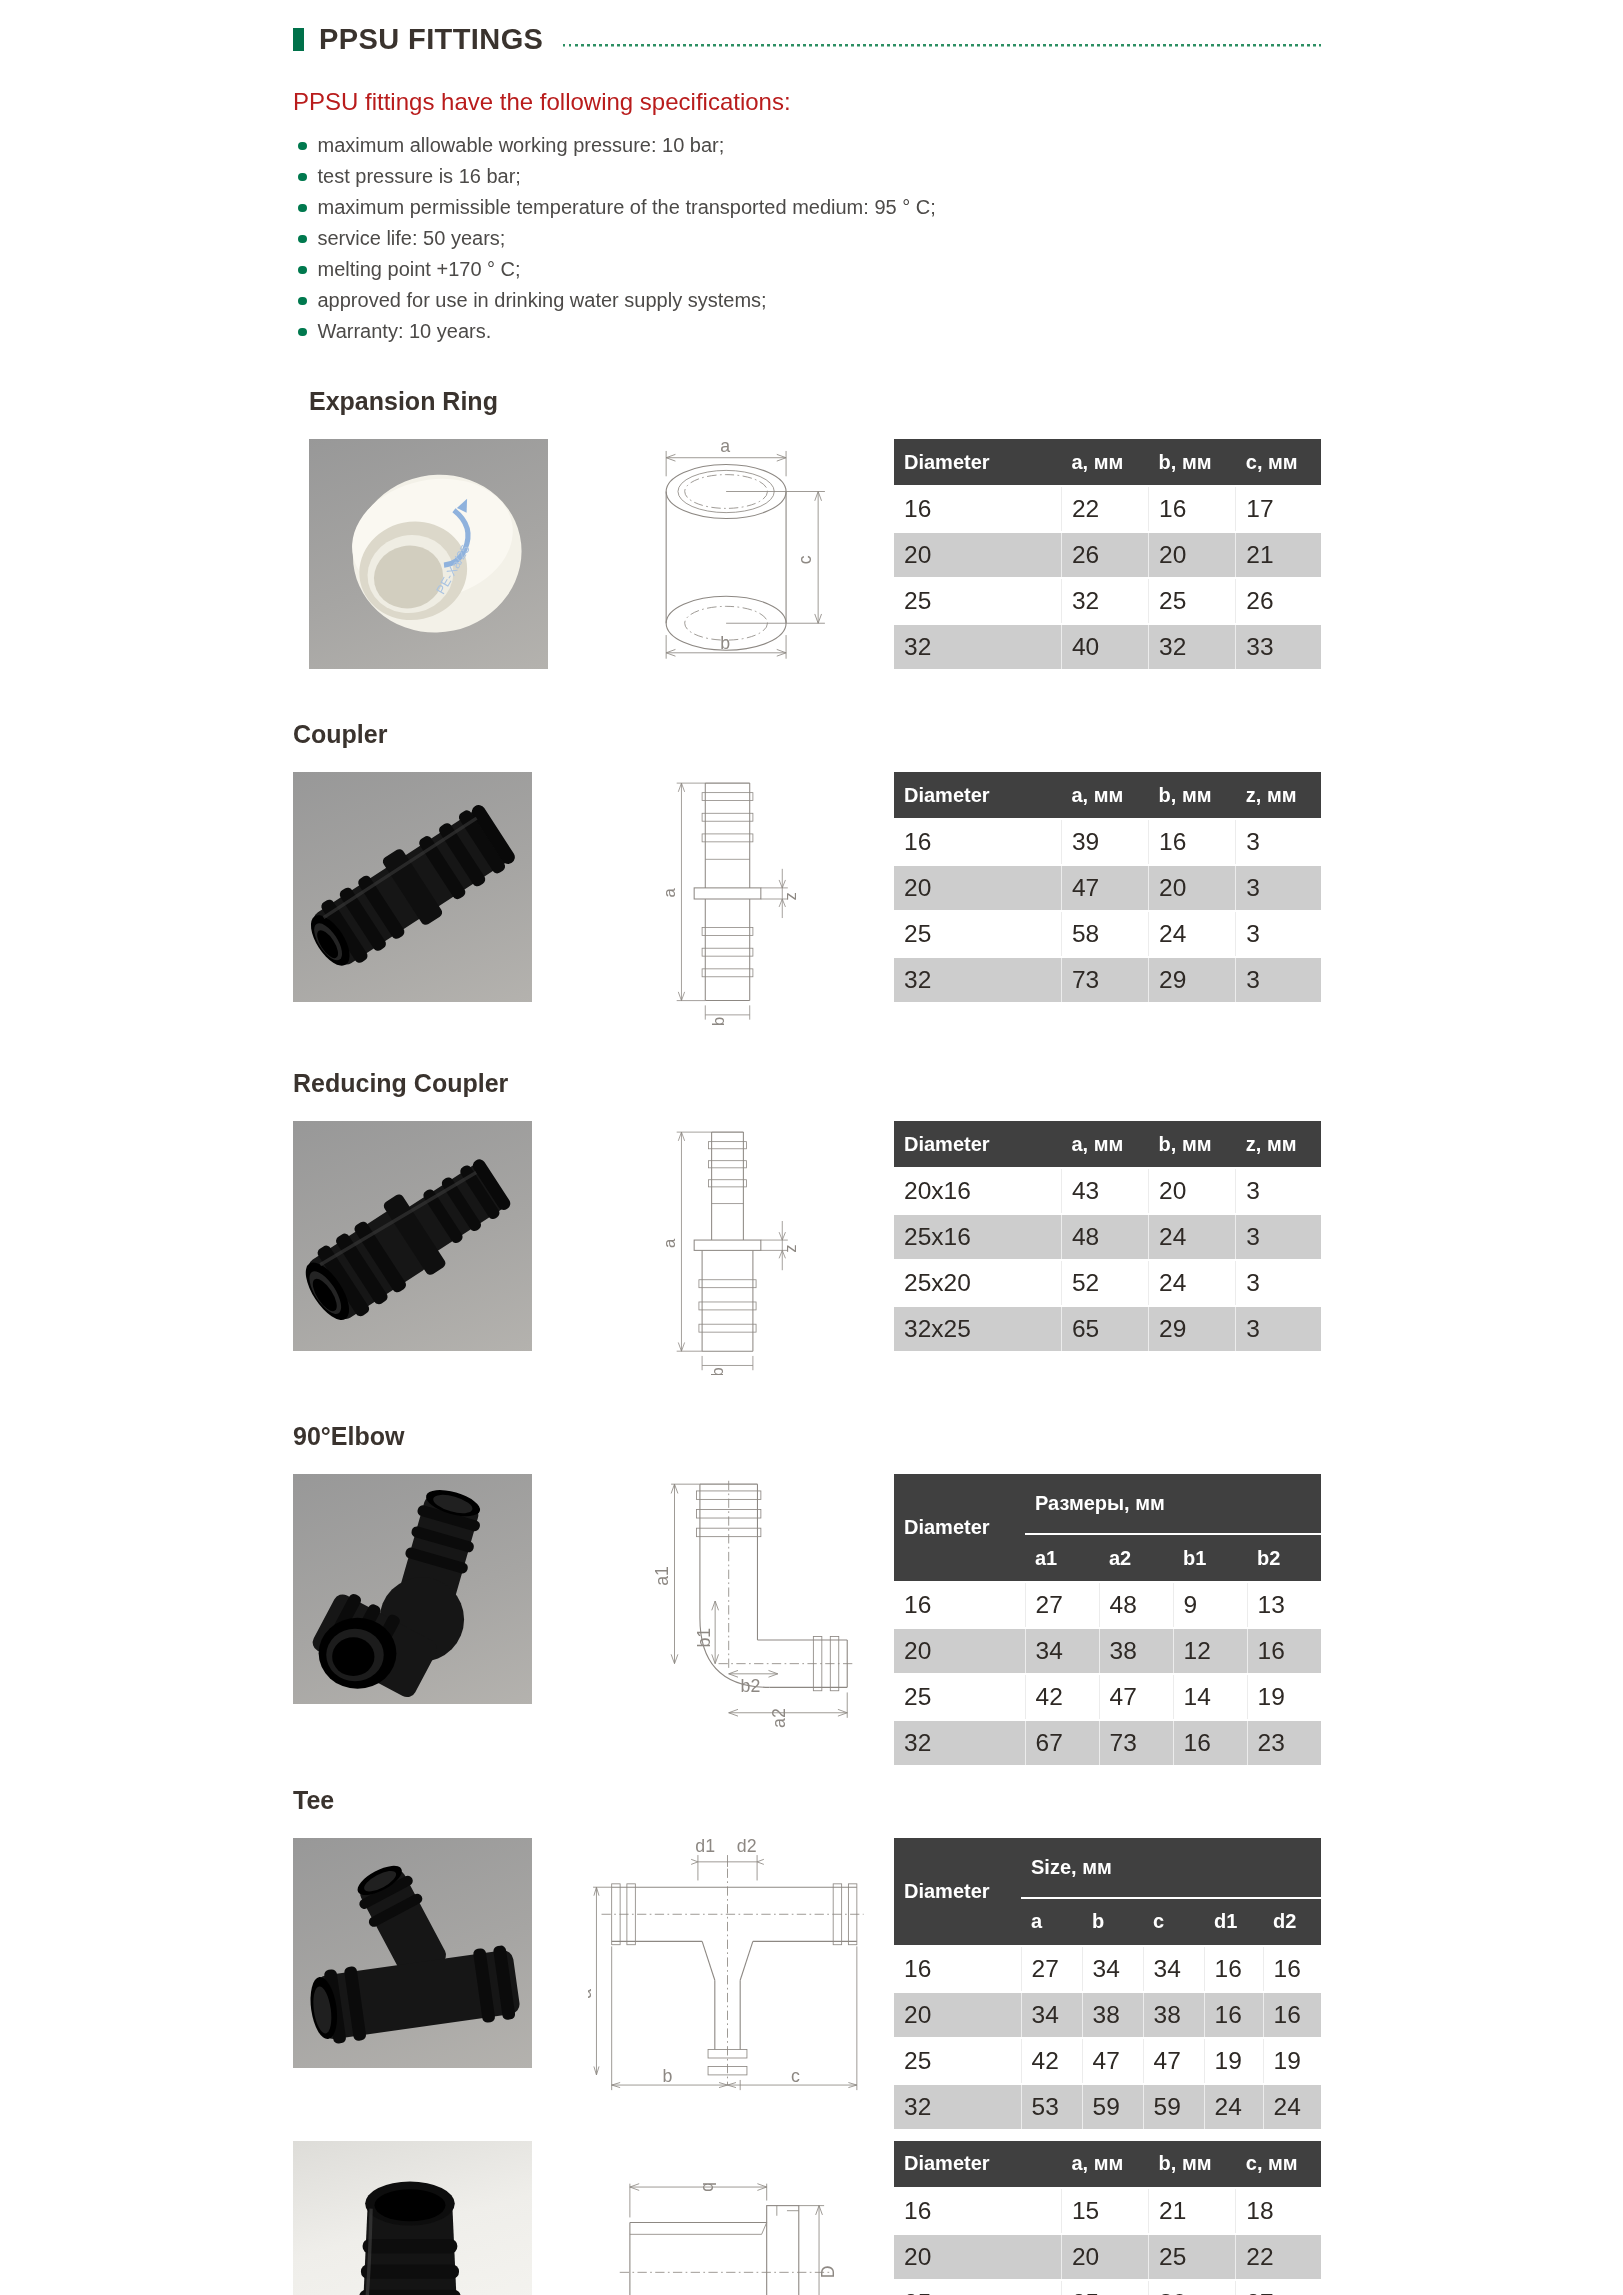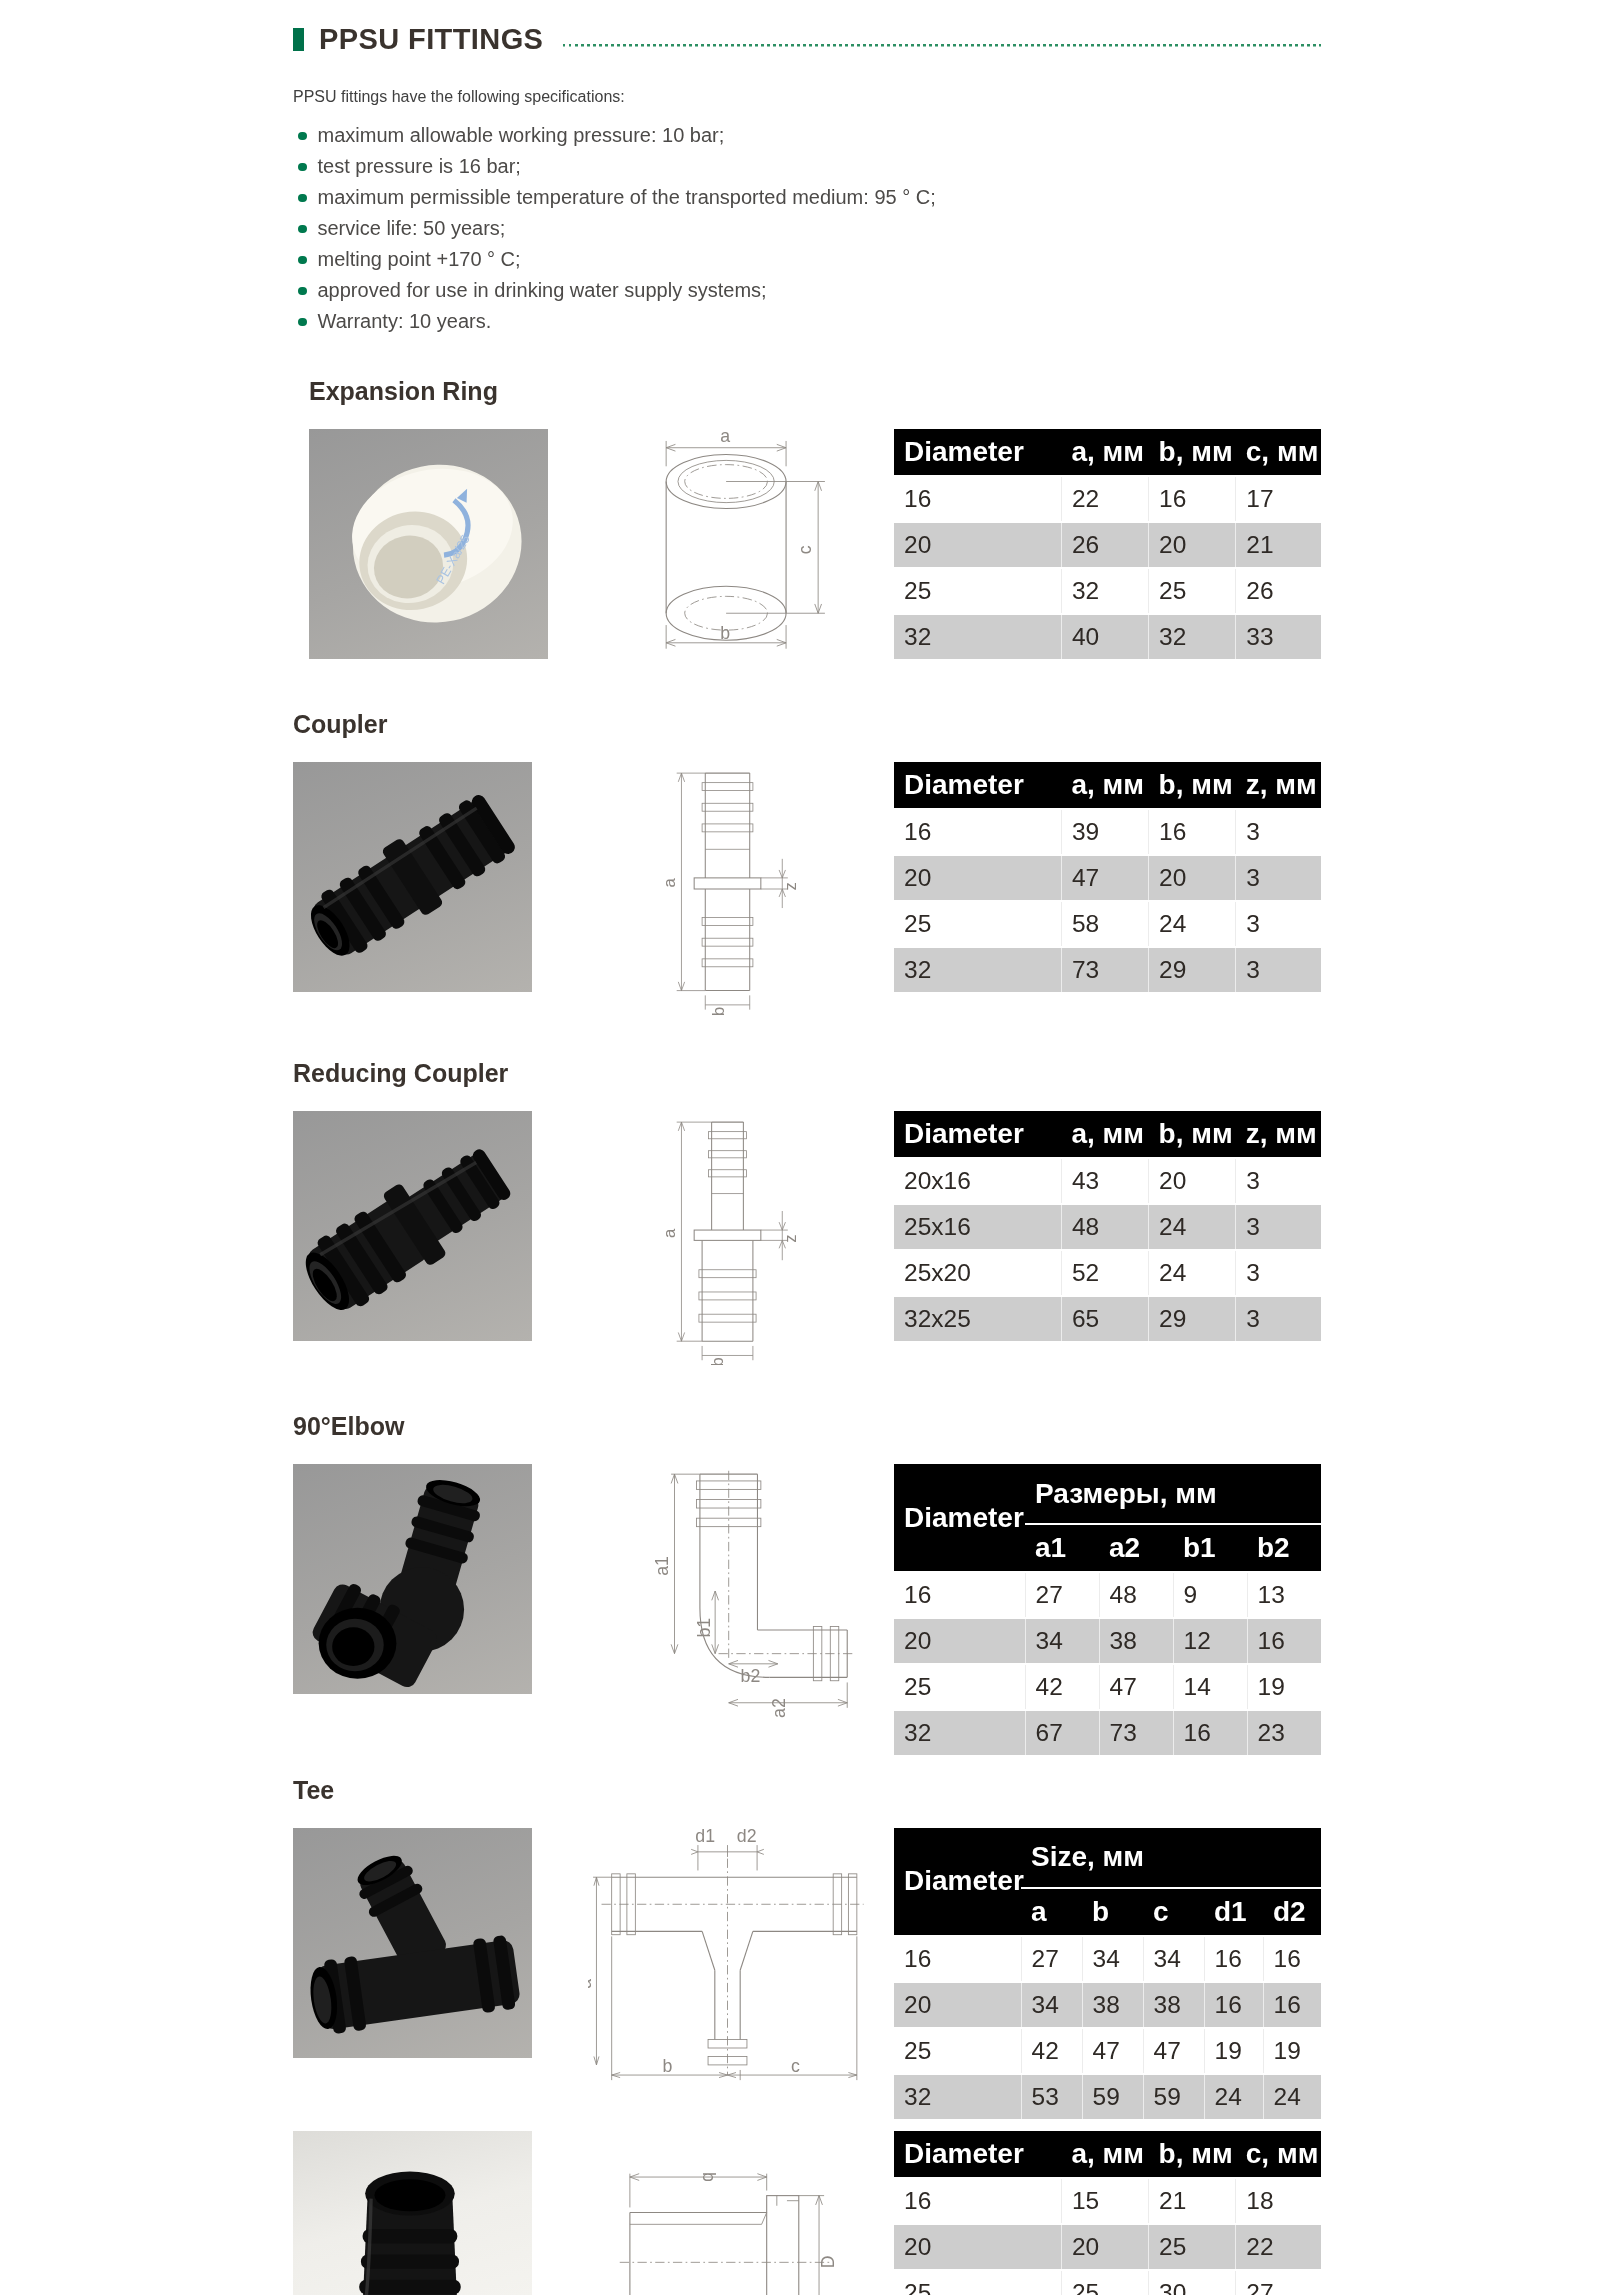--- a/index.html
+++ b/index.html
@@ -15,21 +15,21 @@
   .titlerow { display:flex; align-items:center; height:34px; }
   .accent-bar { width:11px; height:23px; background:#00714a; margin-right:15px; flex:0 0 auto; }
   h1 { font-size:29px; font-weight:bold; color:#3a332e; letter-spacing:0.4px; white-space:nowrap; }
   .dotted-rule {
     flex:1 1 auto; height:3.4px; margin:12px 0 0 20px;
     background-image:repeating-linear-gradient(90deg,#2d8f63 0 2.5px, transparent 2.5px 6px);
     background-size:100% 2.5px; background-repeat:no-repeat; background-position:0 bottom;
   }
 
   
-  .intro { margin-top:32px; font-size:16px; color:#404040; }
+  .intro { margin-top:32px; font-size:24px; color:#b91c1c; }
   ul.specs { list-style:none; margin:14.4px 0 40px 0; }
   ul.specs li { display:flex; align-items:center; height:31px; font-size:20px; color:#4c4a48; }
   .bullet-dot { width:8.5px; height:8.5px; border-radius:50%; background:#00794e; margin:0 11px 0 5px; flex:0 0 auto; }
 
   
   h2 { font-size:25px; font-weight:bold; color:#3a332e; margin:0 0 23px 0; }
   .section.mb1 { margin-bottom:49px;padding-left:16px; }
   .section.mb2 { margin-bottom:43px; }
   .section.mb3 { margin-bottom:47px; }
   .section.mb4 { margin-bottom:18.6px; }
@@ -40,21 +40,21 @@
     width:239px; height:230px; flex:0 0 auto; overflow:hidden;
     background:linear-gradient(160deg,#989898 0%,#a6a5a3 55%,#b4b2ae 100%);
   }
   .photo.light { background:linear-gradient(165deg,#dddcd8 0%,#efeeea 40%,#f7f6f2 100%); }
   .drawing { width:296px; margin-left:47px; flex:0 0 auto; display:flex; justify-content:center; }
   .tablebox { margin-left:auto; width:427px; flex:0 0 auto; }
 
   
   table { border-collapse:collapse; table-layout:fixed; width:427px; }
   th {
-    background:#000000; color:#ffffff; font-weight:bold; font-size:28px;
+    background:#404040; color:#ffffff; font-weight:bold; font-size:20px;
     text-align:left; padding:0 0 0 10px; height:47px; vertical-align:middle;
     border-bottom:2.5px solid #ffffff;
   }
   tr.subrow th { height:48px; }
   th.th-group { height:60px; vertical-align:middle; }
   td {
     font-size:24.5px; color:#2e2925; padding:0 0 0 10px; height:46px;
     vertical-align:middle; background:#ffffff;
     border-left:1.7px solid #ececec; border-bottom:2.5px solid #ffffff;
   }

